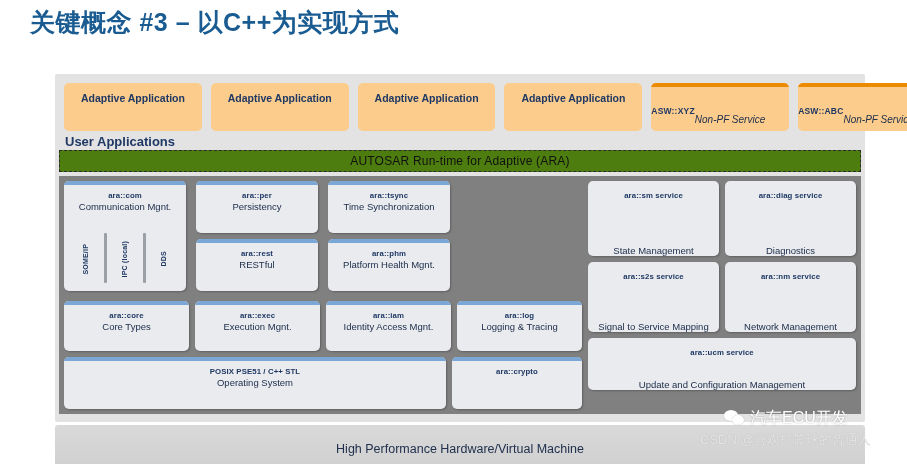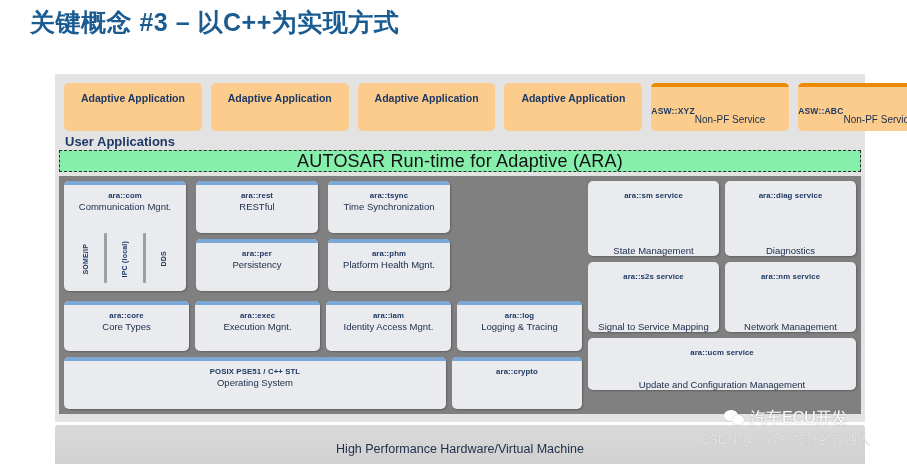--- a/index.html
+++ b/index.html
@@ -48,35 +48,35 @@
     background: #fbcc8c; border-radius: 5px;
     position: relative; overflow: hidden;
     display: flex; flex-direction: row; align-items: center;
     padding-top: 7px;
   }
   .asw-box::before {
     content: ""; position: absolute; left: 0; top: 0;
     width: 100%; height: 4px; background: #ed8b00;
   }
   .asw-ns { font-size: 8.5px; font-weight: 700; color: #1f3864; letter-spacing: .2px; }
-  .asw-svc { font-size: 10px; color: #20304d; margin-top: 17px; }
+  .asw-svc { font-size: 10px; color: #20304d; margin-top: 17px; font-style: italic; }
 
   .user-apps-label {
     position: absolute; left: 10px; top: 60px;
     font-size: 13px; color: #1f3864; font-weight: 600;
   }
 
   
   .ara-band {
     position: absolute; left: 4px; top: 76px;
     width: 802px; height: 22px;
-    background: #86efac;
+    background: #4d7c0f;
     border: 1.5px dashed #2b2b2b;
     display: flex; align-items: center; justify-content: center;
-    font-size: 18px; color: #111; letter-spacing: .2px;
+    font-size: 12px; color: #111; letter-spacing: .2px;
   }
 
   
   .platform {
     position: absolute; left: 4px; top: 102px;
     width: 802px; height: 238px;
     background: #808080;
     padding: 5px;
     display: flex; gap: 6px;
   }
@@ -238,26 +238,26 @@
               </div>
               <div class="proto-div"></div>
               <div class="proto">
                 <span>DDS</span>
               </div>
             </div>
           </div>
 
           <div class="col-mid">
             <div class="card bar halfcard">
+              <span class="ns">ara::per</span>
+              <span class="name">Persistency</span>
+            </div>
+            <div class="card bar halfcard">
               <span class="ns">ara::rest</span>
               <span class="name">RESTful</span>
-            </div>
-            <div class="card bar halfcard">
-              <span class="ns">ara::per</span>
-              <span class="name">Persistency</span>
             </div>
           </div>
 
           <div class="col-mid2">
             <div class="card bar halfcard">
               <span class="ns">ara::tsync</span>
               <span class="name">Time Synchronization</span>
             </div>
             <div class="card bar halfcard">
               <span class="ns">ara::phm</span>

